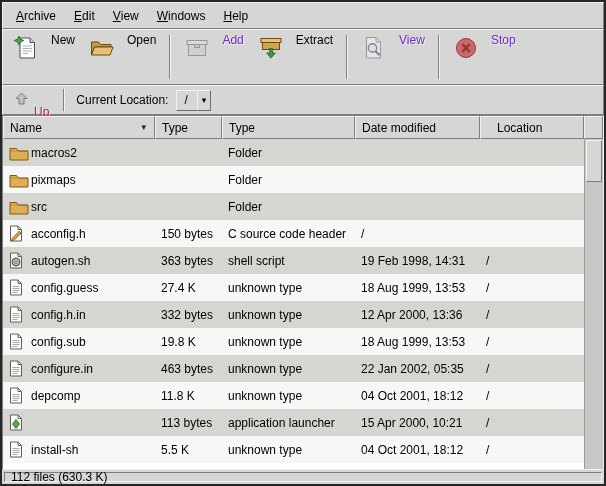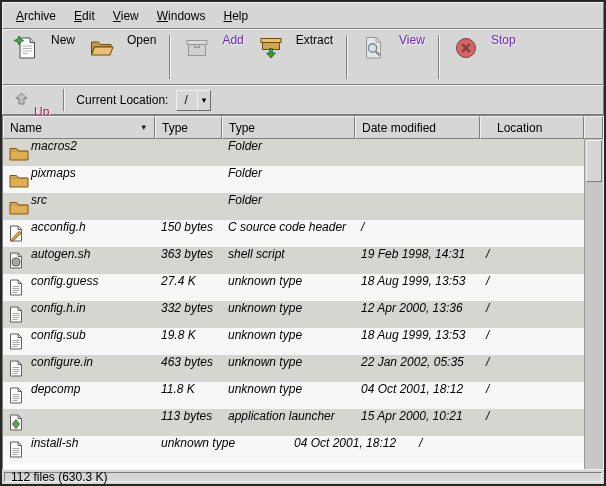--- a/index.html
+++ b/index.html
@@ -56,21 +56,21 @@
   .c-type { width: 133px; flex: none; }
   .c-date { width: 125px; flex: none; }
   .c-loc  { flex: 1; min-width: 0; padding-left: 16px; }
   .gutter-header { width: 19px; flex: none; padding: 0; }
   .sort-arrow { margin-left: auto; font-size: 9px; line-height: 9px; padding: 2px 2px; color: #1a1a1a; }
   .table-body { flex: 1; display: flex; overflow: hidden; background: #fff; }
   .rows { flex: 1; display: flex; flex-direction: column; overflow: hidden; }
   .file-row { display: flex; height: 27px; flex: none; align-items: stretch; }
   .file-row.even { background: #d6d6d1; }
   .file-row.odd  { background: #f7f7f7; }
-  .cell { display: flex; padding: 0 6px; overflow: hidden; white-space: nowrap; font-style: italic; }
+  .cell { display: flex; align-items: center; padding: 0 6px; overflow: hidden; white-space: nowrap; }
   .file-icon { width: 22px; flex: none; display: flex; align-items: center; }
   .vscroll { width: 19px; flex: none; background: #c7c7c7; border-left: 1px solid #9a9a9a;
     padding: 1px; display: flex; flex-direction: column; }
   .vthumb { height: 42px; background: #d6d6d6;
     border-top: 1px solid #f2f2f2; border-left: 1px solid #f2f2f2;
     border-bottom: 1px solid #7e7e7e; border-right: 1px solid #7e7e7e; }
   
   .statusbar { height: 14px; flex: none; display: flex; padding: 2px; }
   .status-box { flex: 1; display: flex; align-items: center; padding: 0 6px;
     border-top: 1px solid #7e7e7e; border-left: 1px solid #7e7e7e;
@@ -473,20 +473,23 @@
                 <svg width="15" height="17" viewBox="0 0 15 17">
                   <path d="M1.5 1 H9 L12.5 4.5 V16 H1.5 Z" fill="#fcfcfc" stroke="#5f5f5f"></path>
                   <path d="M9 1 V4.5 H12.5" fill="none" stroke="#5f5f5f"></path>
                   <g stroke="#a8a8a8">
                     <path d="M3.5 7.5 H10.5 M3.5 9.5 H10.5 M3.5 11.5 H10.5 M3.5 13.5 H8.5"></path>
                   </g>
                 </svg>
               </span>
       <span class="cell-text">install-sh</span>
     </div>
+    <div class="cell c-size">
+              <span class="cell-text">5.5 K</span>
+            </div>
     <div class="cell c-type">
               <span class="cell-text">unknown type</span>
             </div>
     <div class="cell c-date">
               <span class="cell-text">04 Oct 2001, 18:12</span>
             </div>
     <div class="cell c-loc">
               <span class="cell-text">/</span>
             </div>
   </div>

